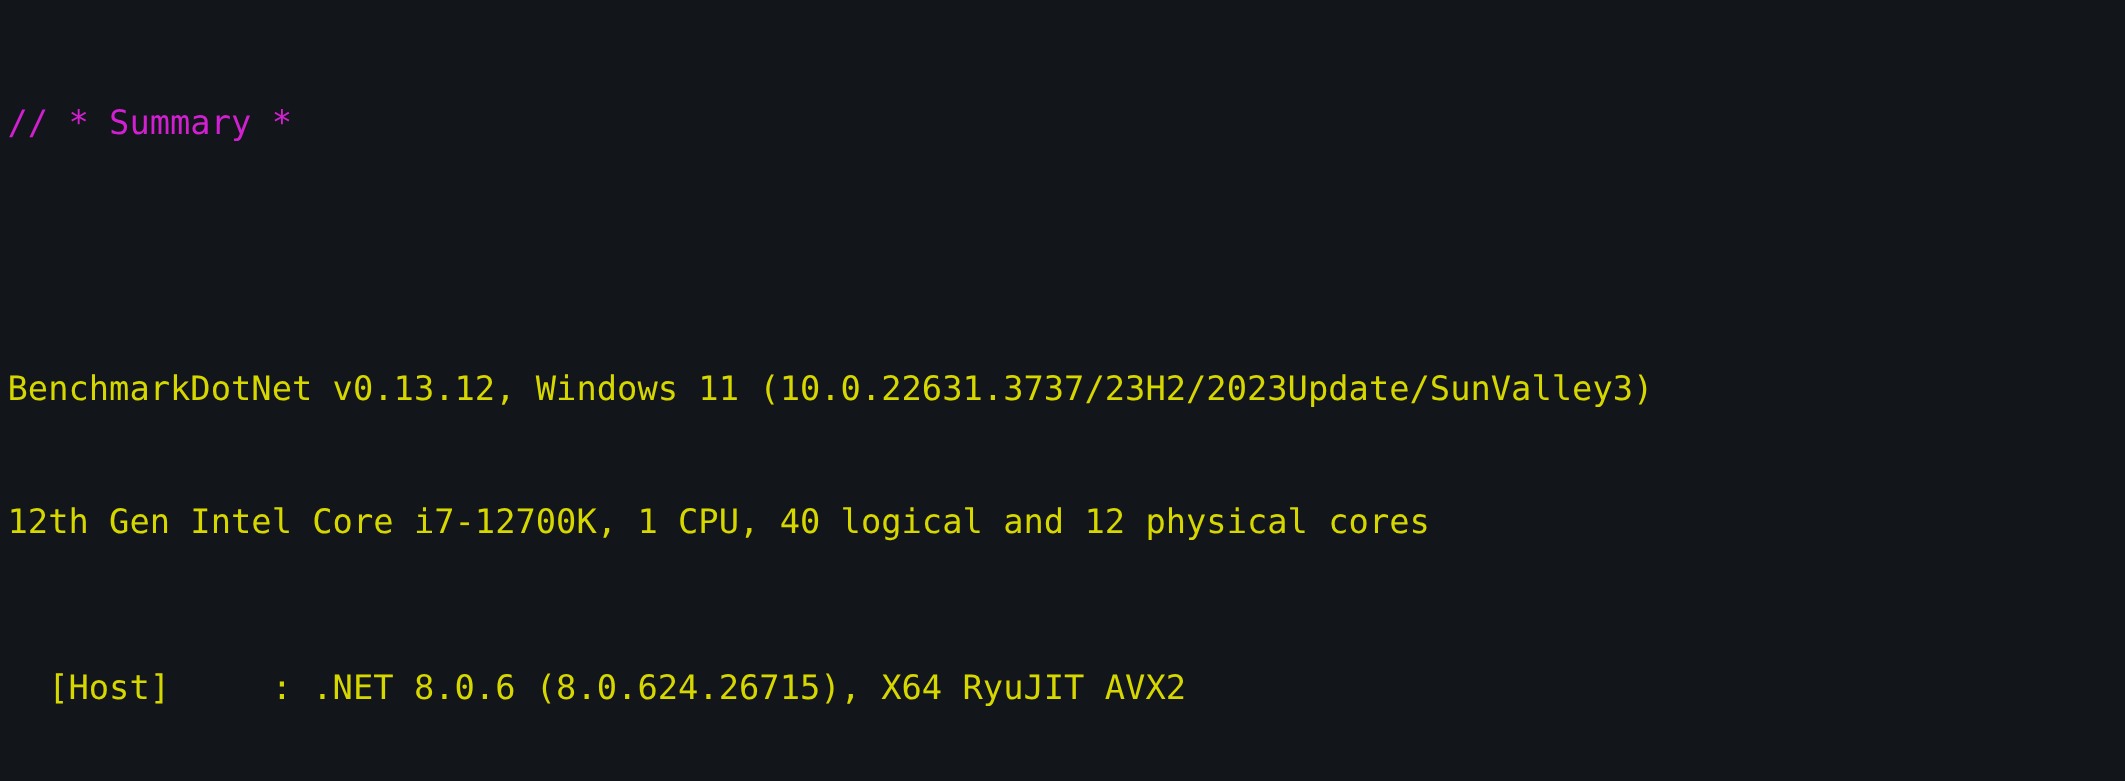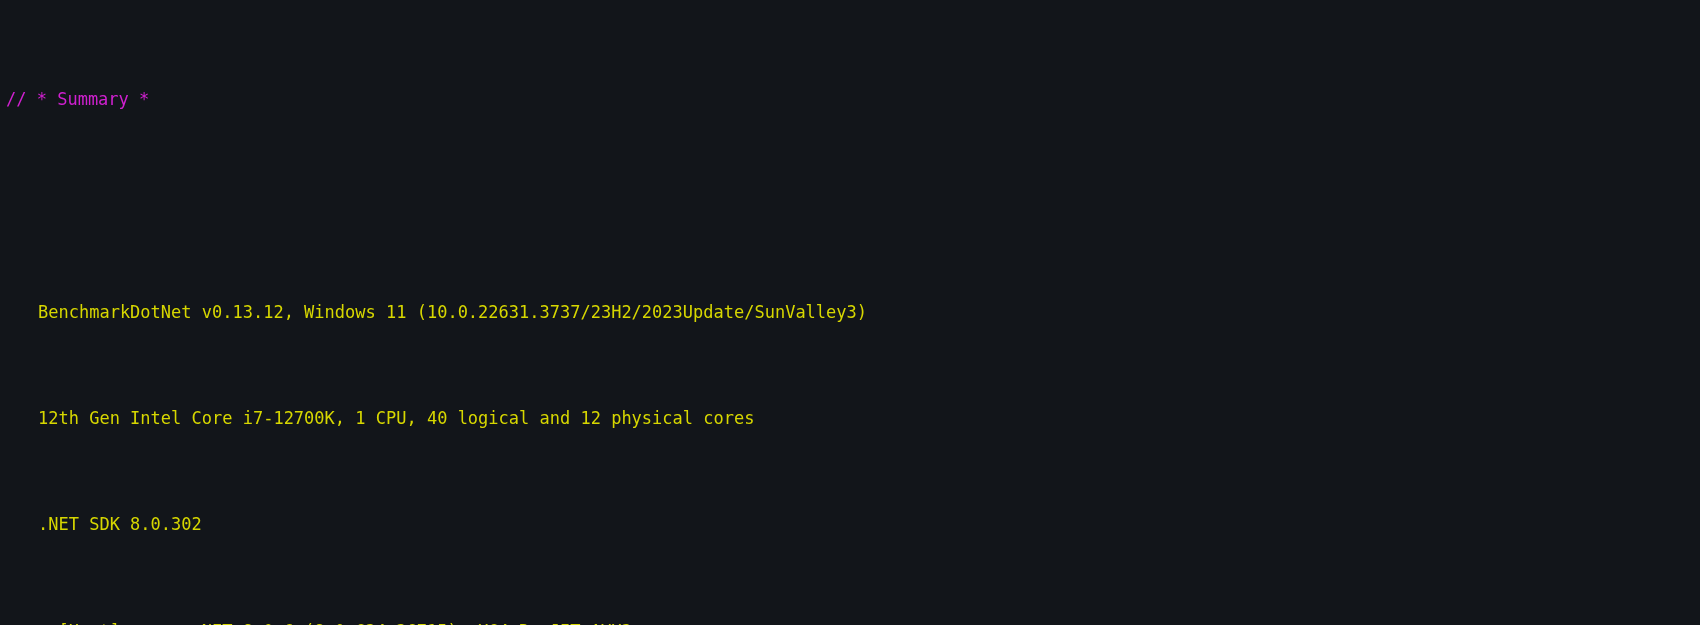--- a/index.html
+++ b/index.html
@@ -12,48 +12,47 @@
     height: 625px;
     overflow: hidden;
     font-family: "DejaVu Sans Mono", "Liberation Mono", monospace;
   }
   #terminal {
     width: 1700px;
     height: 625px;
     background: #12151a;
     box-sizing: border-box;
     padding: 6px 0 0 6px;
-    font-size: 17px;
+    font-size: 27px;
     line-height: 26.6px;
     letter-spacing: 0px;
     white-space: pre;
     font-family: "DejaVu Sans Mono", "Liberation Mono", monospace;
   }
   .line {
     white-space: pre;
     min-height: 26.6px;
   }
   .magenta { color: #d020d0; }
-  .yellow  { color: #d7d700; margin-left: 32px; }
+  .yellow  { color: #d7d700; }
   .blank   { color: transparent; }
 </style>
 </head>
 <body>
 
 <div id="terminal">
 
   <div class="line magenta">// * Summary *</div>
 
   <div class="line blank"> </div>
 
   <div class="line yellow">BenchmarkDotNet v0.13.12, Windows 11 (10.0.22631.3737/23H2/2023Update/SunValley3)</div>
 
   <div class="line yellow">12th Gen Intel Core i7-12700K, 1 CPU, 40 logical and 12 physical cores</div>
 
-  <div class="line yellow">.NET SDK 8.0.302</div>
 
   <div class="line yellow">  [Host]     : .NET 8.0.6 (8.0.624.26715), X64 RyuJIT AVX2</div>
 
   
 
   
 
   
 
   

